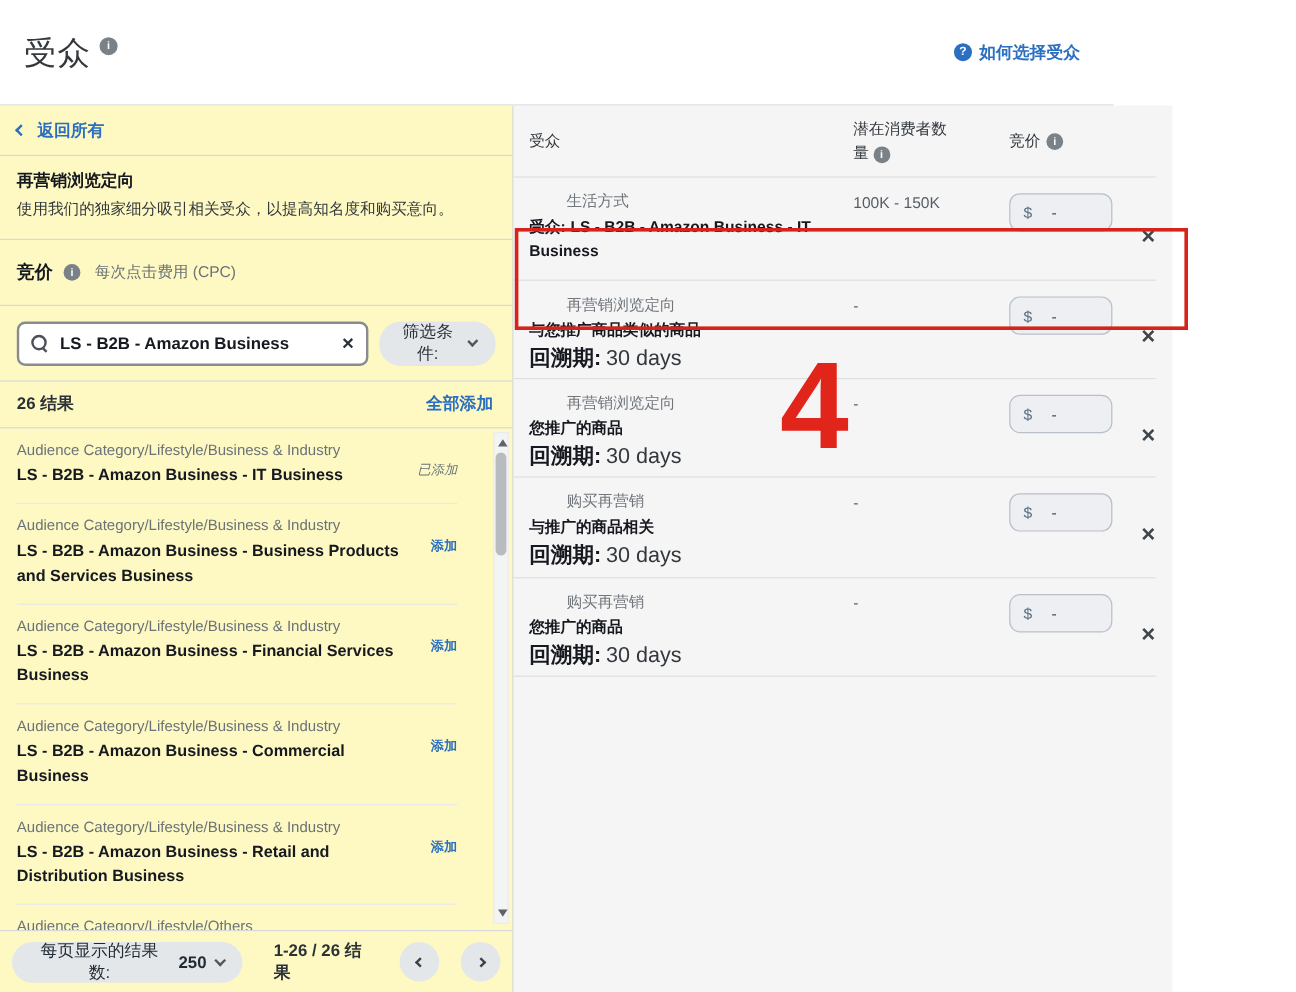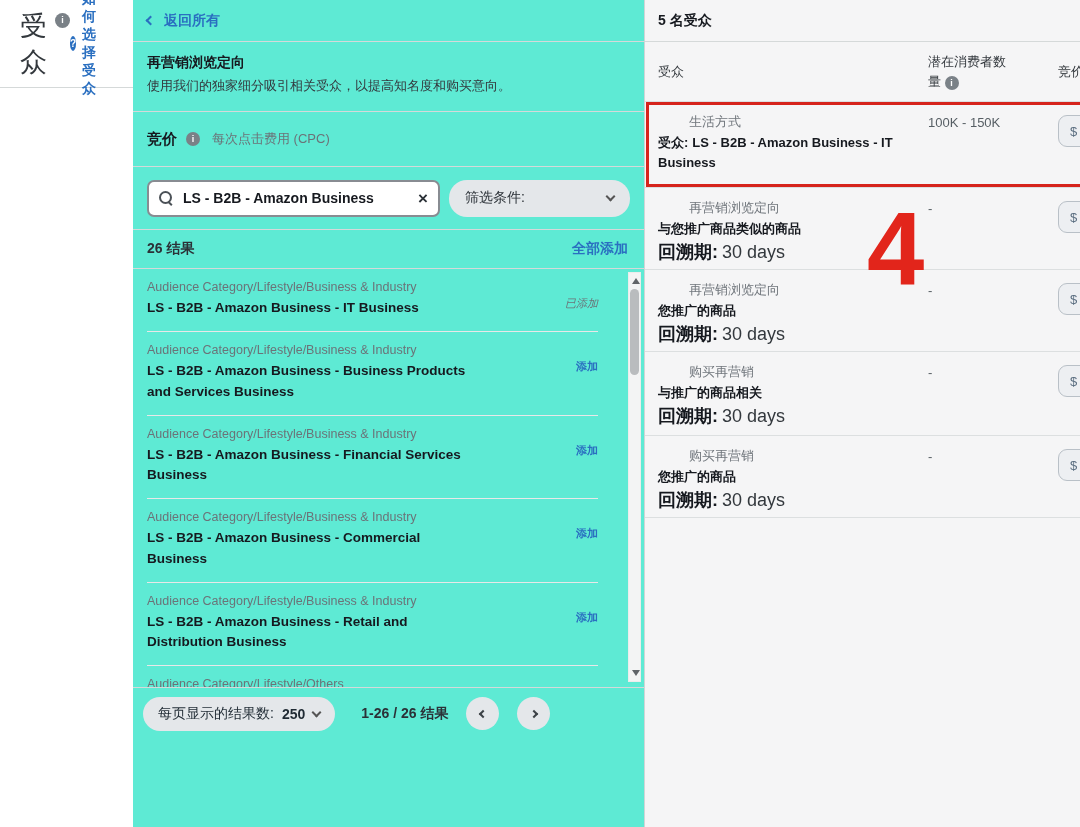--- a/index.html
+++ b/index.html
@@ -1,39 +1,39 @@
 <!DOCTYPE html>
 <html><head>
 <meta charset="utf-8">
 <style>
   * { margin:0; padding:0; box-sizing:border-box; }
   html,body { width:1080px; height:827px; background:#fff; overflow:hidden;
     font-family:"Liberation Sans","DejaVu Sans",sans-serif; color:#16191f; }
 
-  .app { width:928px; height:827px; display:flex; flex-direction:row; }
+  .app { width:928px; height:827px; display:flex; flex-direction:column; }
 
   
   .top { height:88px; border-bottom:1px solid #d5d9d9; display:flex;
     align-items:center; justify-content:space-between; padding:0 28px 0 20px; background:#fff; }
   .title-wrap { display:flex; align-items:flex-start; gap:7px; }
   .page-title { font-size:27px; font-weight:500; color:#33383d; letter-spacing:1px; }
   .idot { display:inline-flex; width:14px; height:14px; border-radius:50%;
     background:#7a8187; color:#fff; font-size:9px; font-weight:700;
     align-items:center; justify-content:center; flex:0 0 auto; }
   .idot.big { width:15px; height:15px; margin-top:5px; }
   .qdot { display:inline-flex; width:15px; height:15px; border-radius:50%;
     background:#2a6fc0; color:#fff; font-size:10px; font-weight:700;
     align-items:center; justify-content:center; }
   .link { color:#2a6fc0; text-decoration:none; cursor:pointer; }
   .help-link { display:flex; align-items:center; gap:6px; font-size:14px; font-weight:600; }
 
   .main { flex:1; display:flex; min-height:0; }
 
   
-  .left { width:512px; background:#5eead4; border-right:1px solid #d0d4d6;
+  .left { width:512px; background:#fef9c3; border-right:1px solid #d0d4d6;
     display:flex; flex-direction:column; }
   .back-row { height:42px; display:flex; align-items:center; gap:10px;
     padding:0 14px; border-bottom:1px solid #d5d9d9; font-size:14px; font-weight:600; }
   .chev { display:inline-block; width:7px; height:7px;
     border-right:2px solid #555; border-bottom:2px solid #555; }
   .chev.down { transform:rotate(45deg); margin-top:-3px; }
   .chev.leftp { transform:rotate(135deg); border-color:#2a6fc0; }
   .chev.rightp { transform:rotate(-45deg); }
 
   .intro { height:70px; padding:12px 16px 0 14px; border-bottom:1px solid #d5d9d9; }
@@ -252,24 +252,20 @@
           <span class="chev leftp" style="border-color:#3c4247"></span>
         </button>
         <button class="page-circ">
           <span class="chev rightp"></span>
         </button>
       </div>
     </div>
 
     <div class="right">
 
-      <div class="rp-head">
-        <span class="rp-title">5 名受众</span>
-        <a class="link remove-all">删除所有</a>
-      </div>
 
       <div class="cols">
         <span>受众</span>
         <span class="pot-head">
           <span>潜在消费者数量</span>
           <span class="idot">i</span>
         </span>
         <span class="bid-head">
           <span>竞价</span>
           <span class="idot">i</span>

